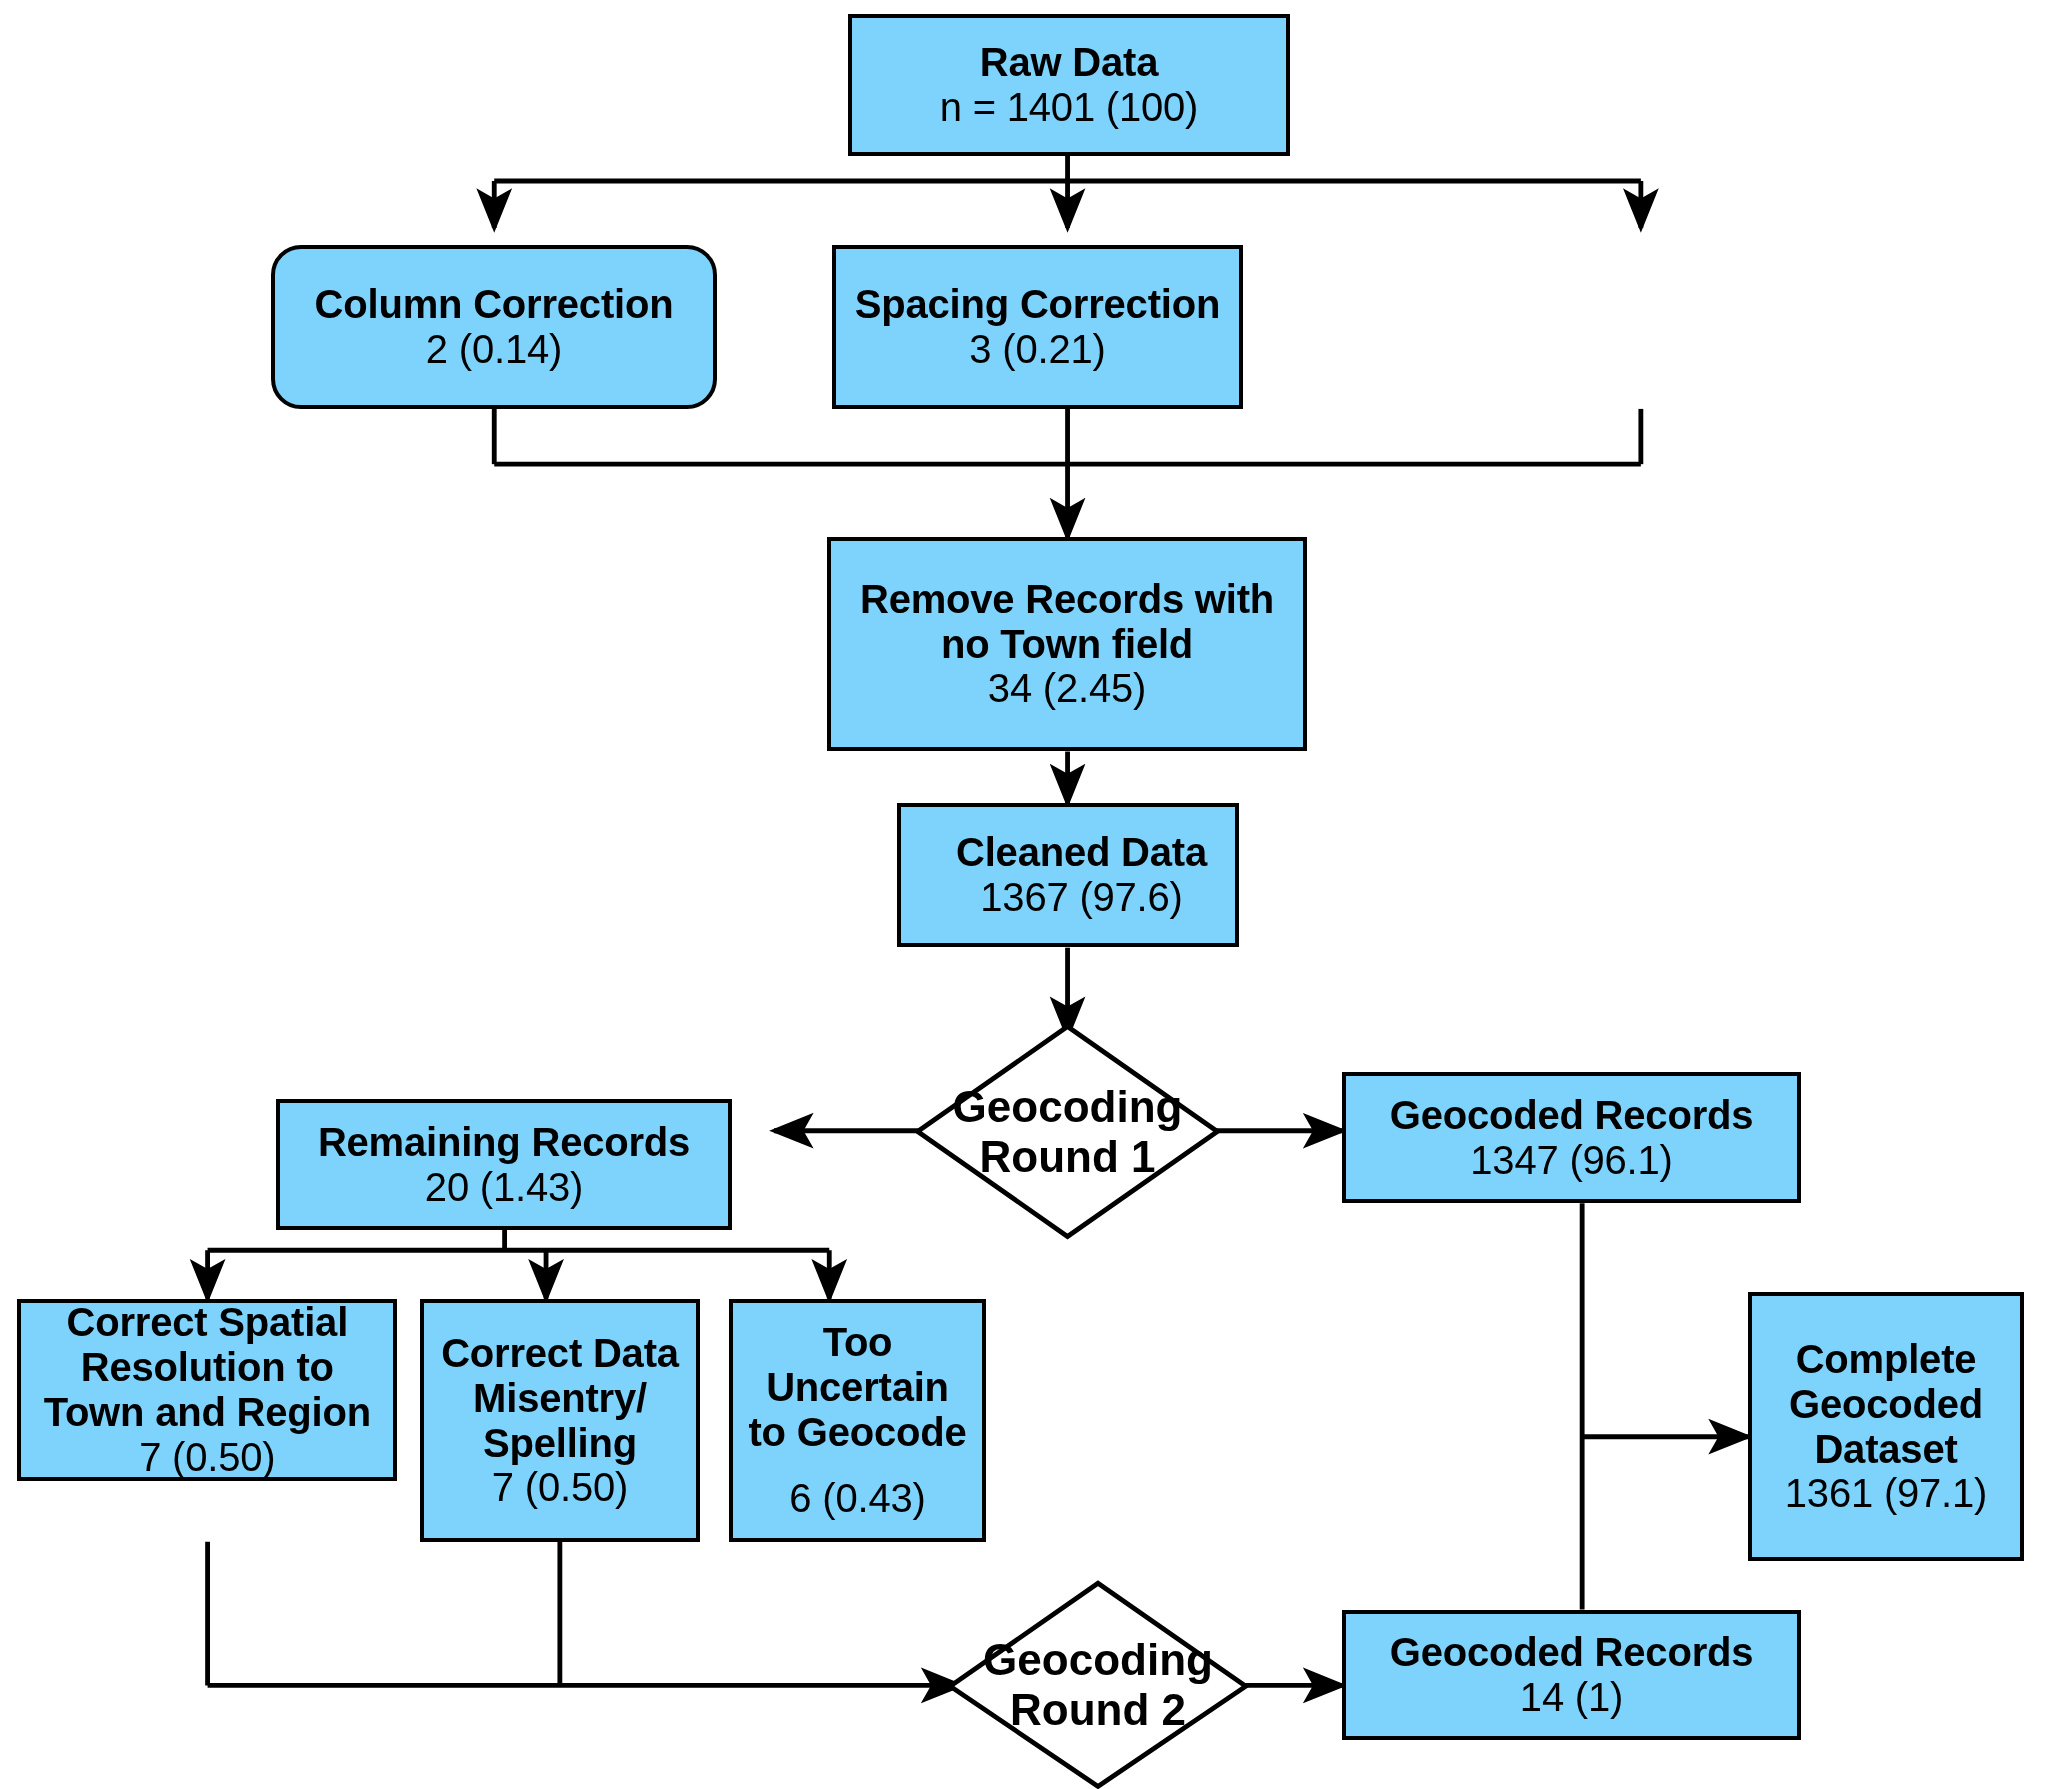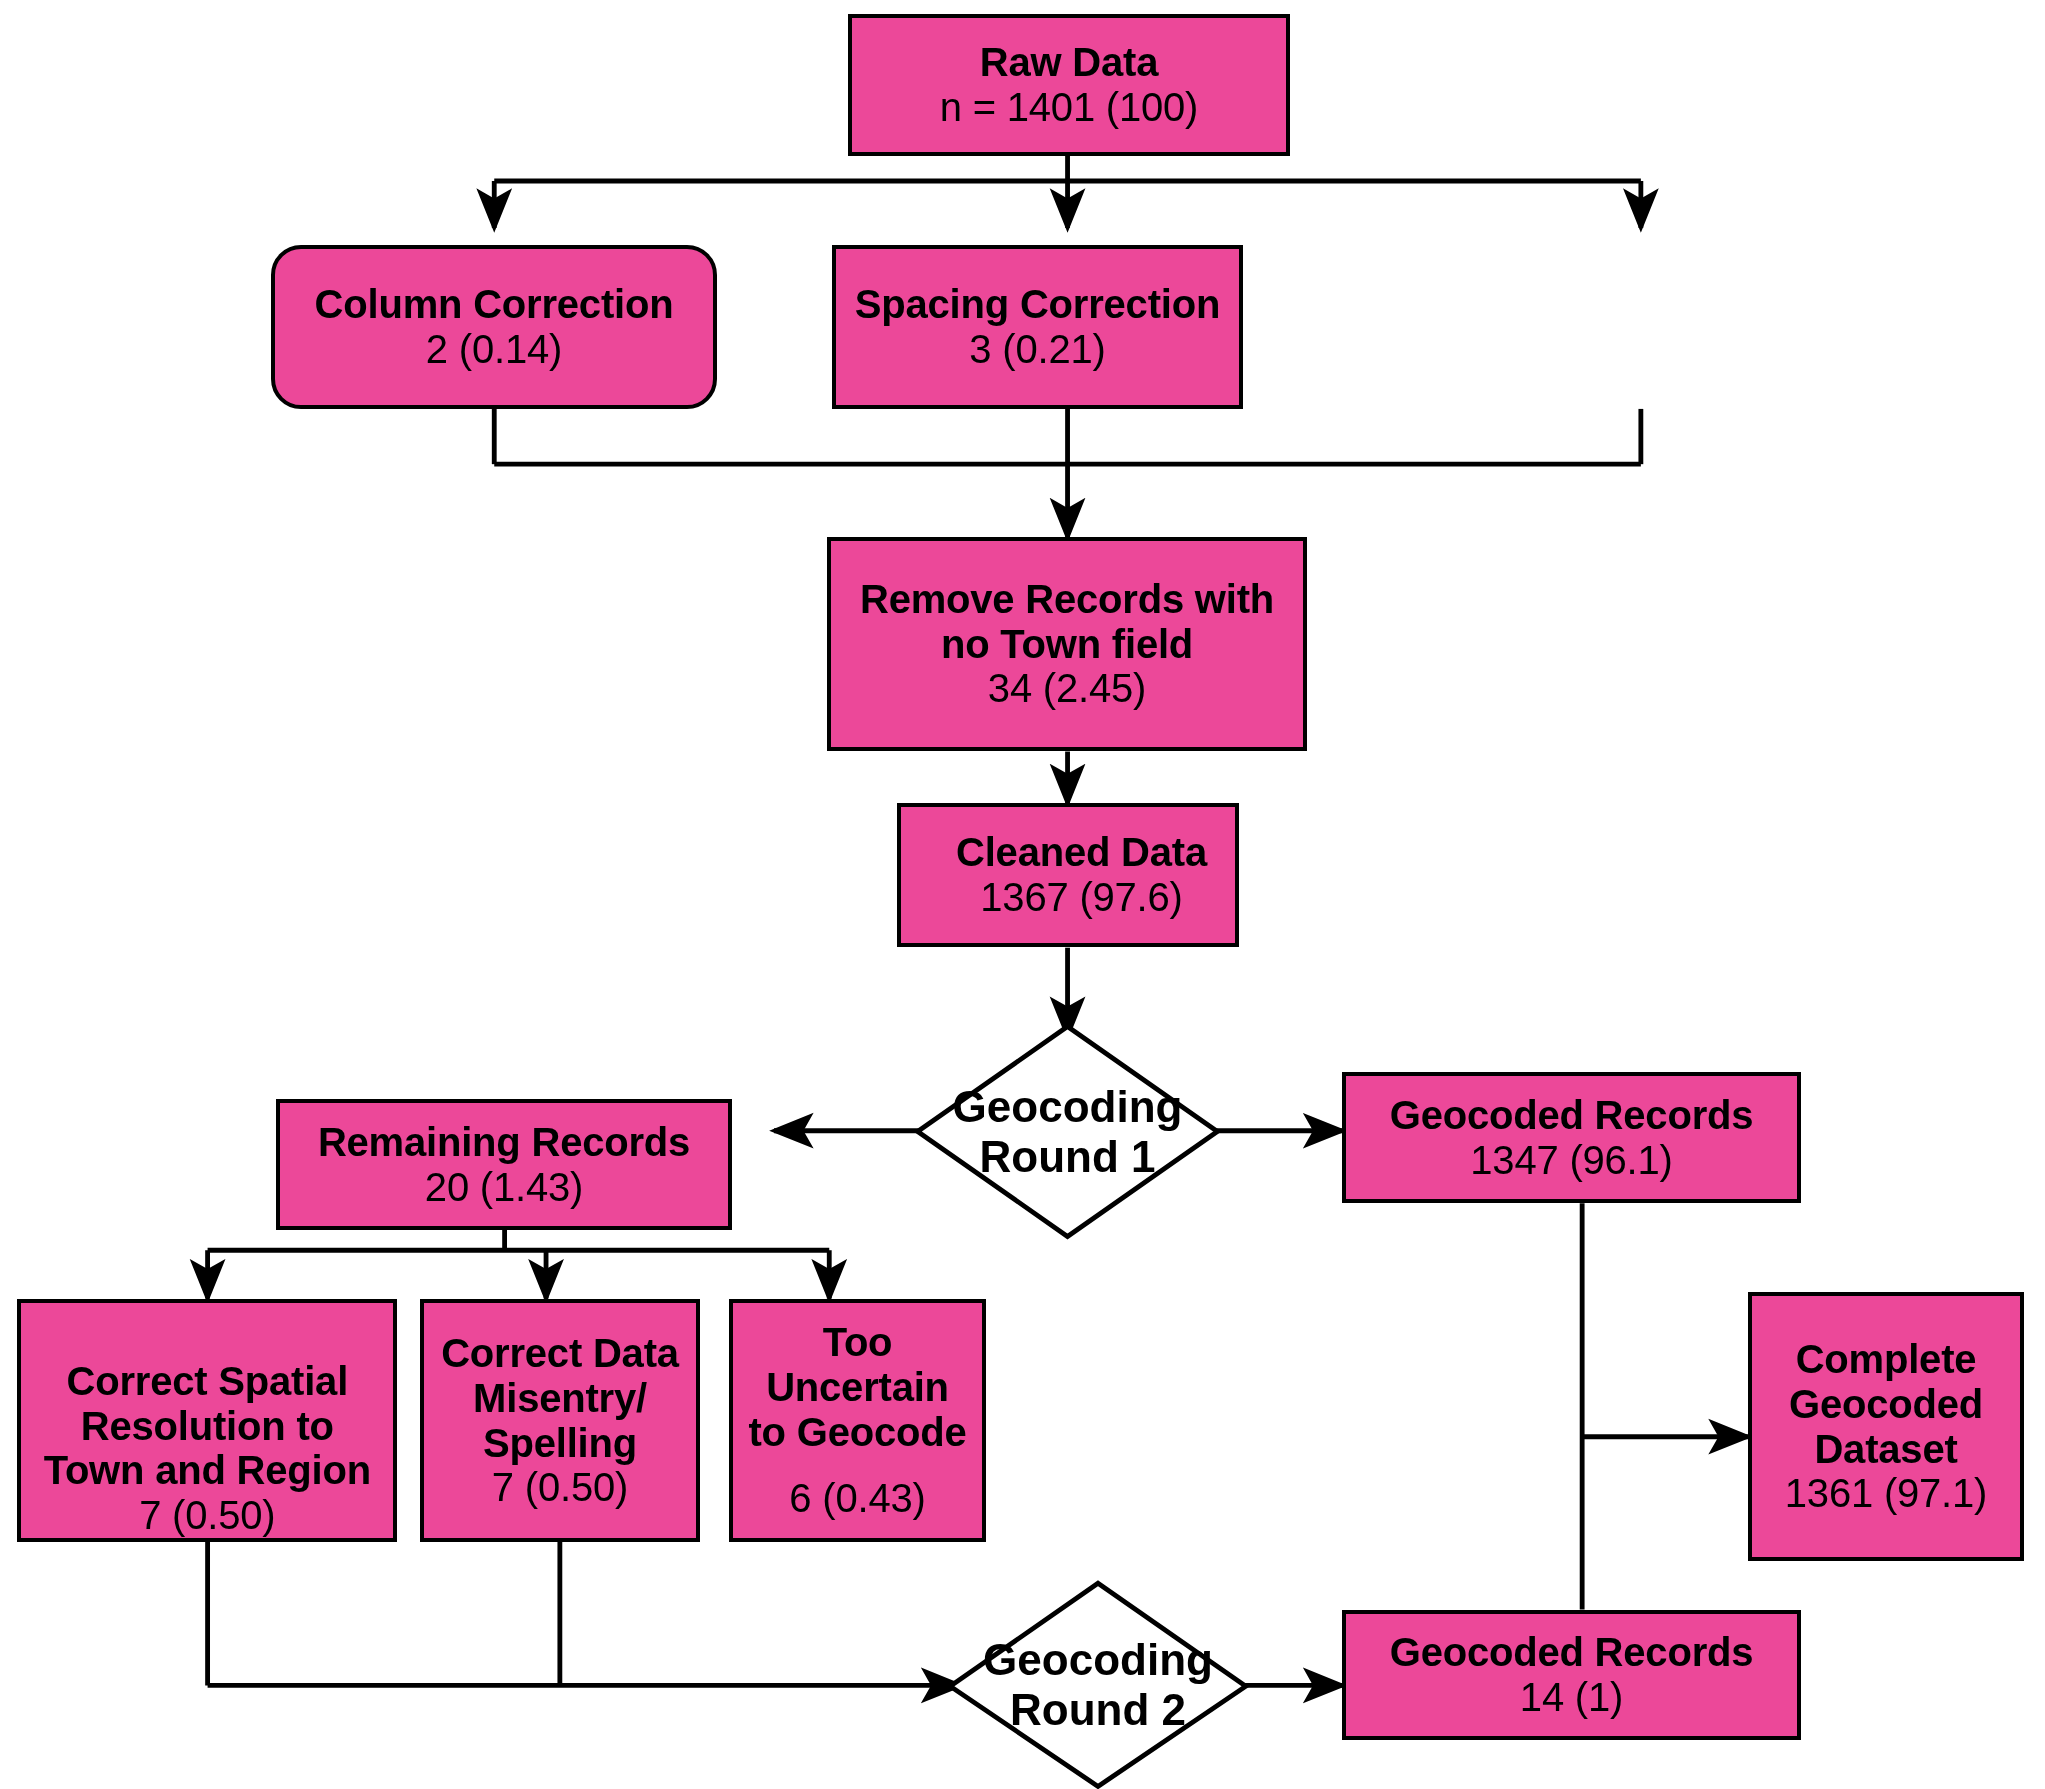--- a/index.html
+++ b/index.html
@@ -21,21 +21,21 @@
     position: absolute;
     left: 0;
     top: 0;
     width: 2046px;
     height: 1789px;
   }
   .node {
     position: absolute;
     box-sizing: border-box;
     border: 4.1px solid #000000;
-    background: #ec4899;
+    background: #7dd3fc;
     display: flex;
     flex-direction: column;
     align-items: center;
     justify-content: center;
     text-align: center;
     color: #000000;
     line-height: 1.12;
   }
   .node .title {
     font-weight: bold;
@@ -151,21 +151,21 @@
   <div class="node" style="left:276px; top:1067px; width:456px; height:131px;margin-top:32px;">
     <div class="title">Remaining Records</div>
     <div class="count">20 (1.43)</div>
   </div>
 
   <div class="node" style="left:1342px; top:1072px; width:459px; height:131px;">
     <div class="title">Geocoded Records</div>
     <div class="count">1347 (96.1)</div>
   </div>
 
-  <div class="node" style="left:17.3px; top:1299px; width:380px; height:243px;justify-content:flex-end;">
+  <div class="node" style="left:17.3px; top:1299px; width:380px; height:182px;">
     <div class="title">Correct Spatial
 Resolution to
 Town and Region</div>
     <div class="count">7 (0.50)</div>
   </div>
 
   <div class="node" style="left:420px; top:1299px; width:280px; height:243px;">
     <div class="title">Correct Data
 Misentry/
 Spelling</div>

